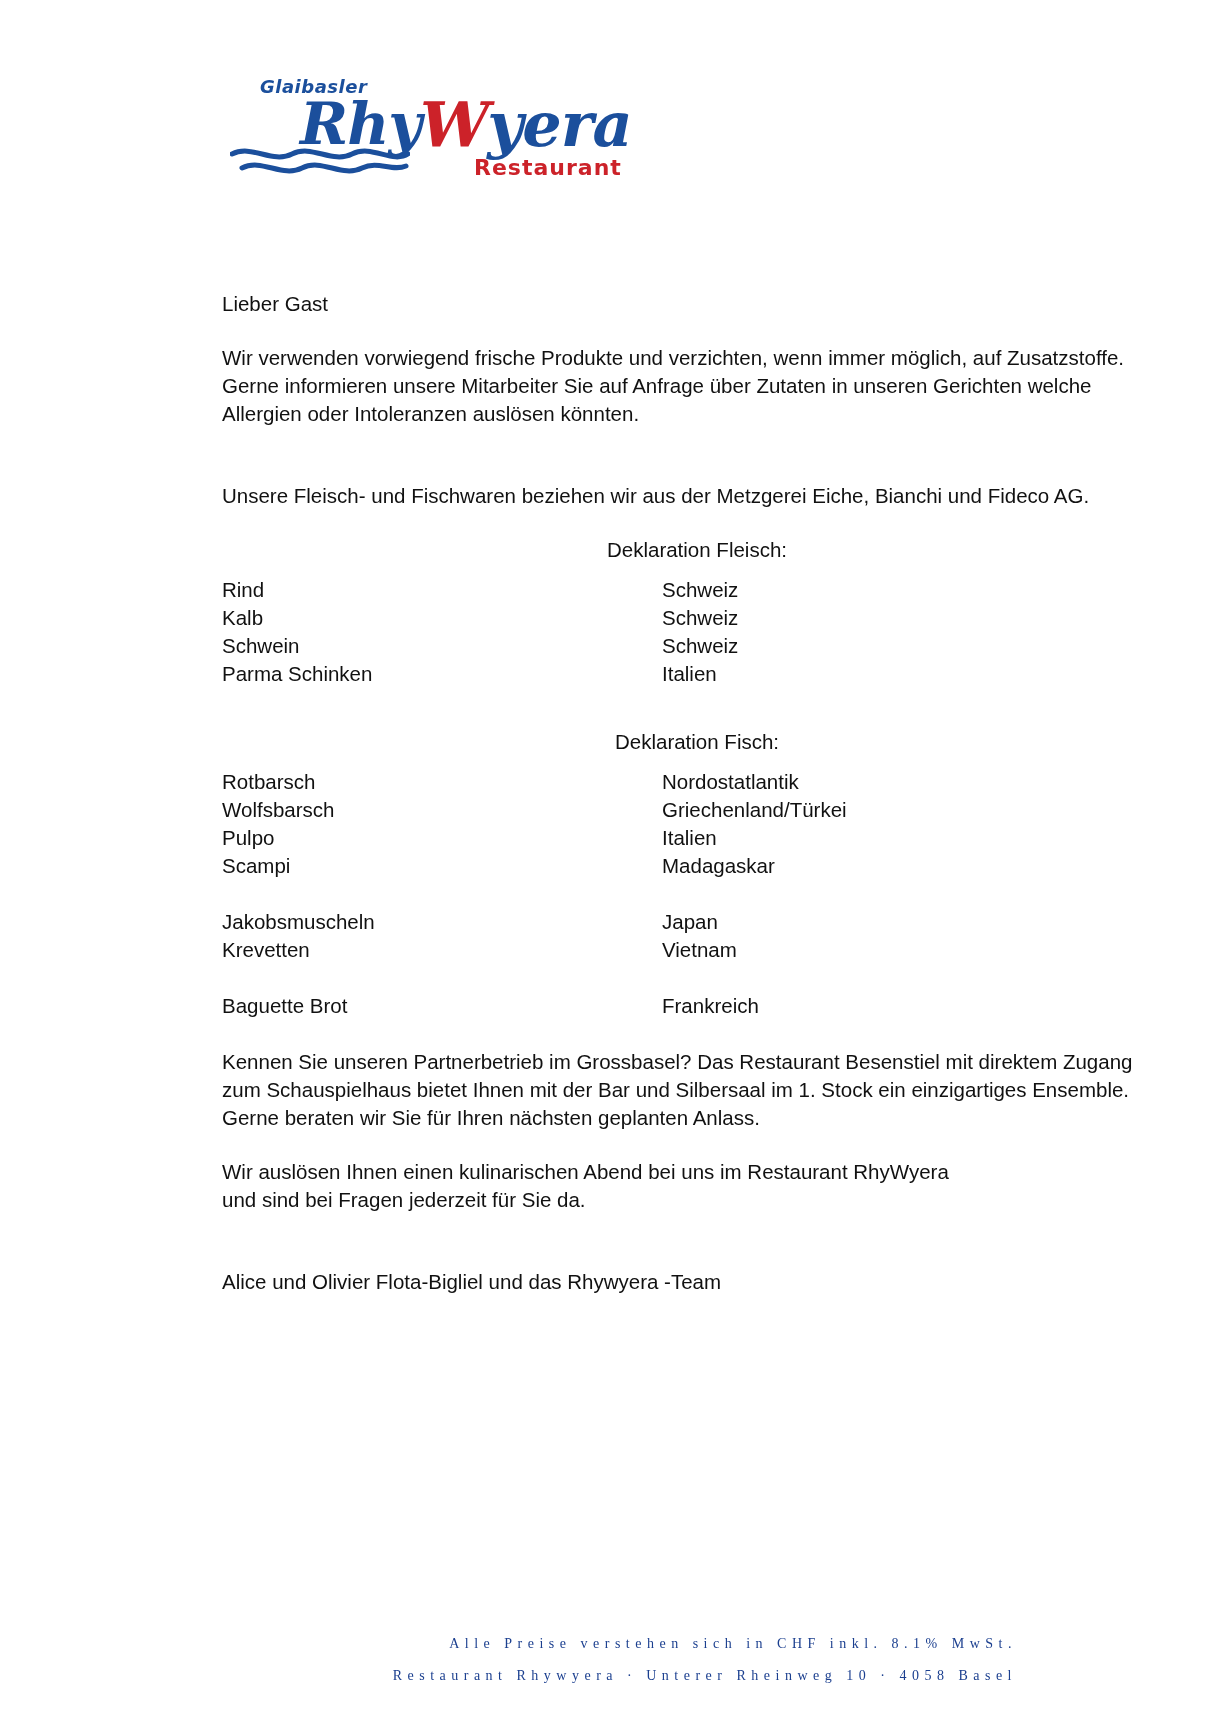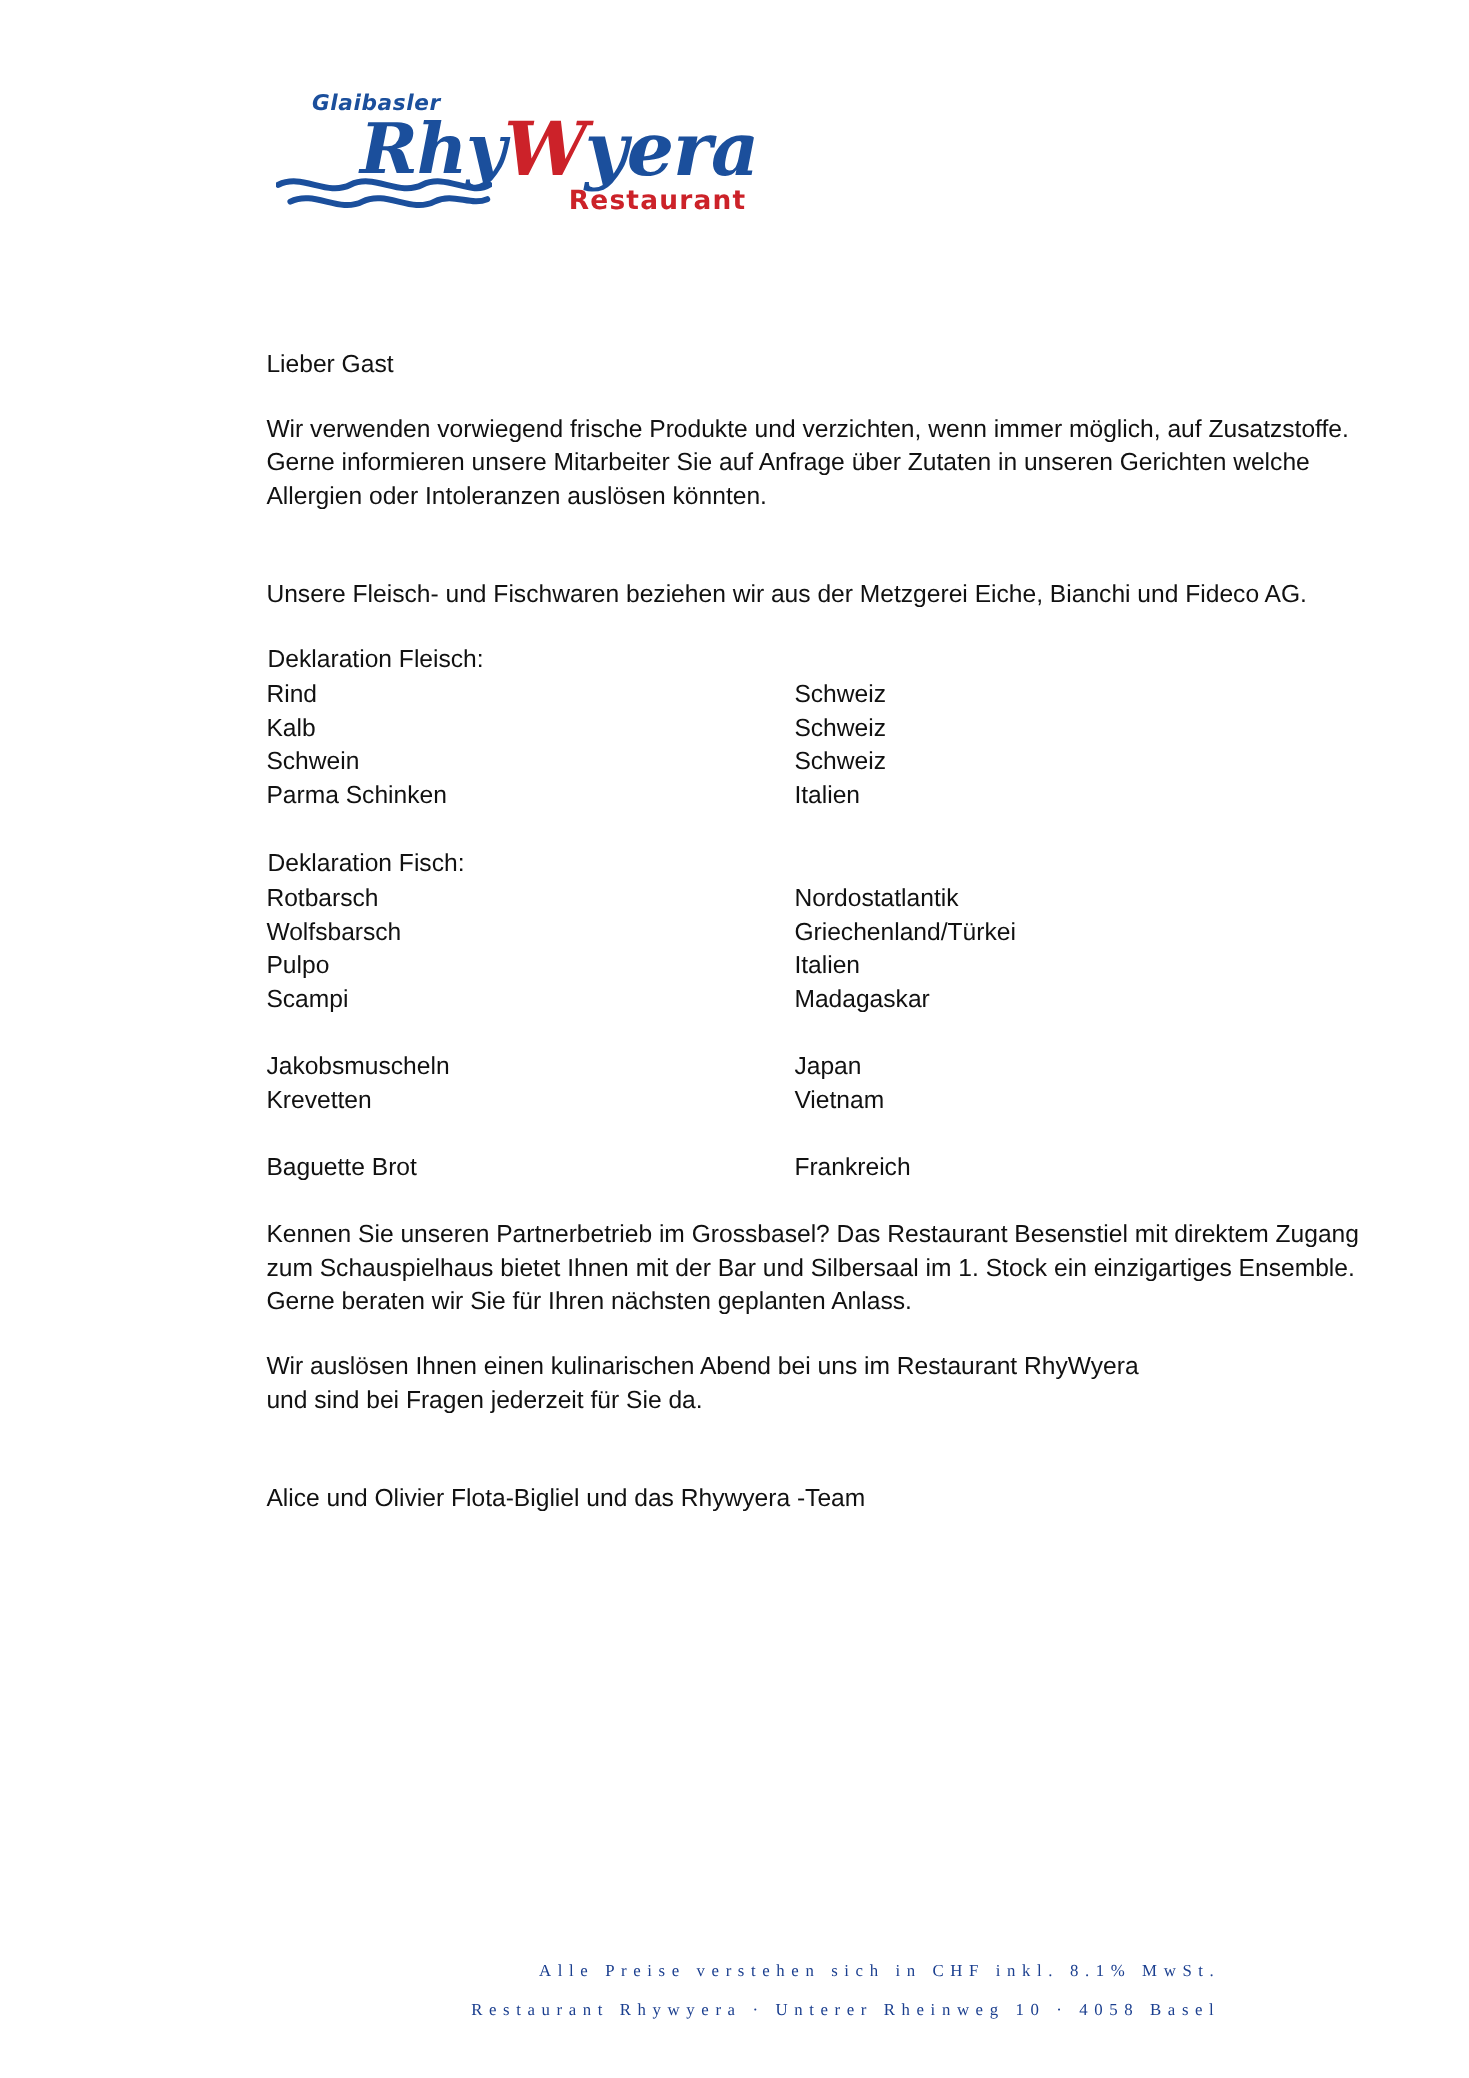--- a/index.html
+++ b/index.html
@@ -101,21 +101,22 @@
   }
   .para {
     margin: 0 0 26px 0;
   }
   .para.tight {
     margin-bottom: 0;
   }
   .spacer-lg { height: 28px; }
 
   .decl-title {
-    margin: 1px;
+    margin: 12px;
+    text-align: center;
   }
   .decl-table {
     border-collapse: collapse;
     width: 700px;
   }
   .decl-table td {
     padding: 0;
     font-size: 20.5px;
     line-height: 28px;
     vertical-align: top;

